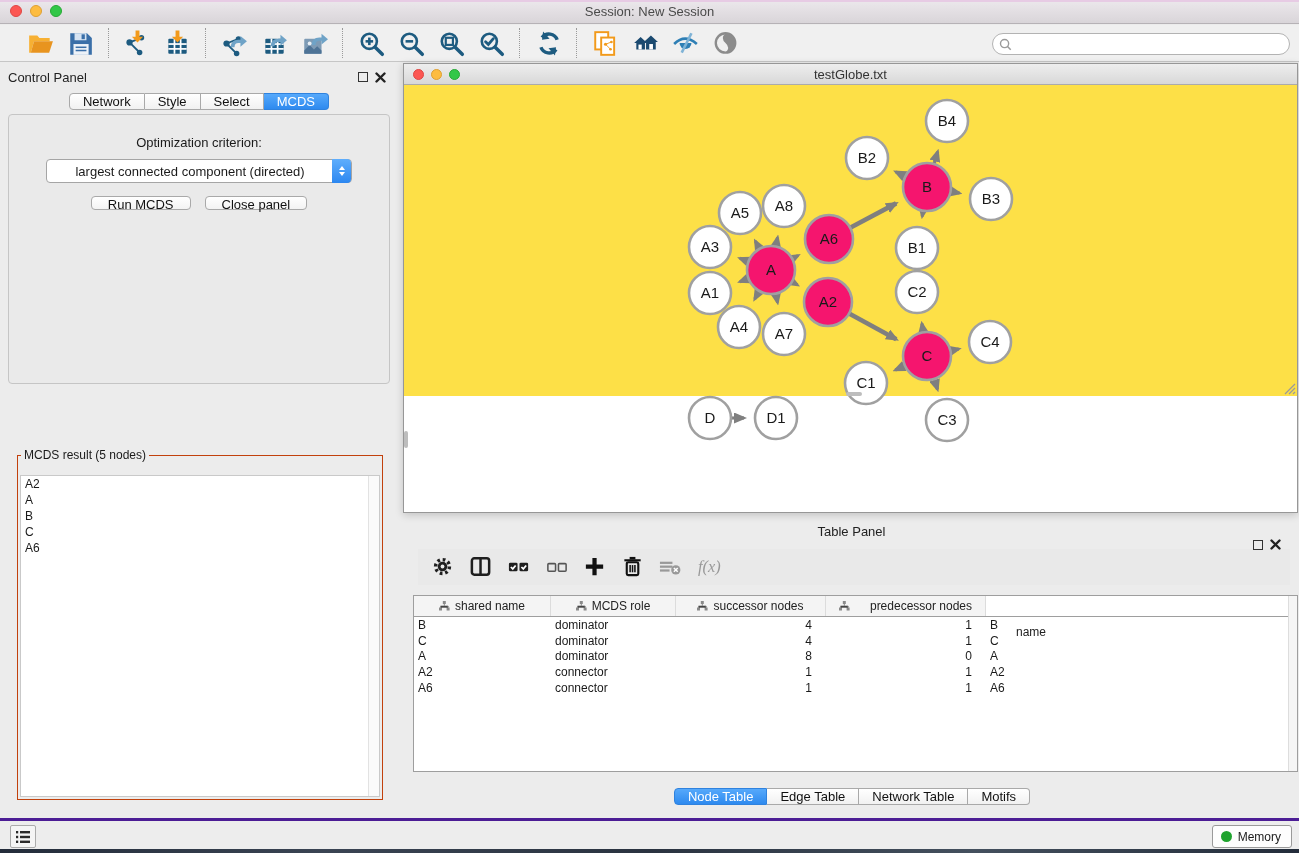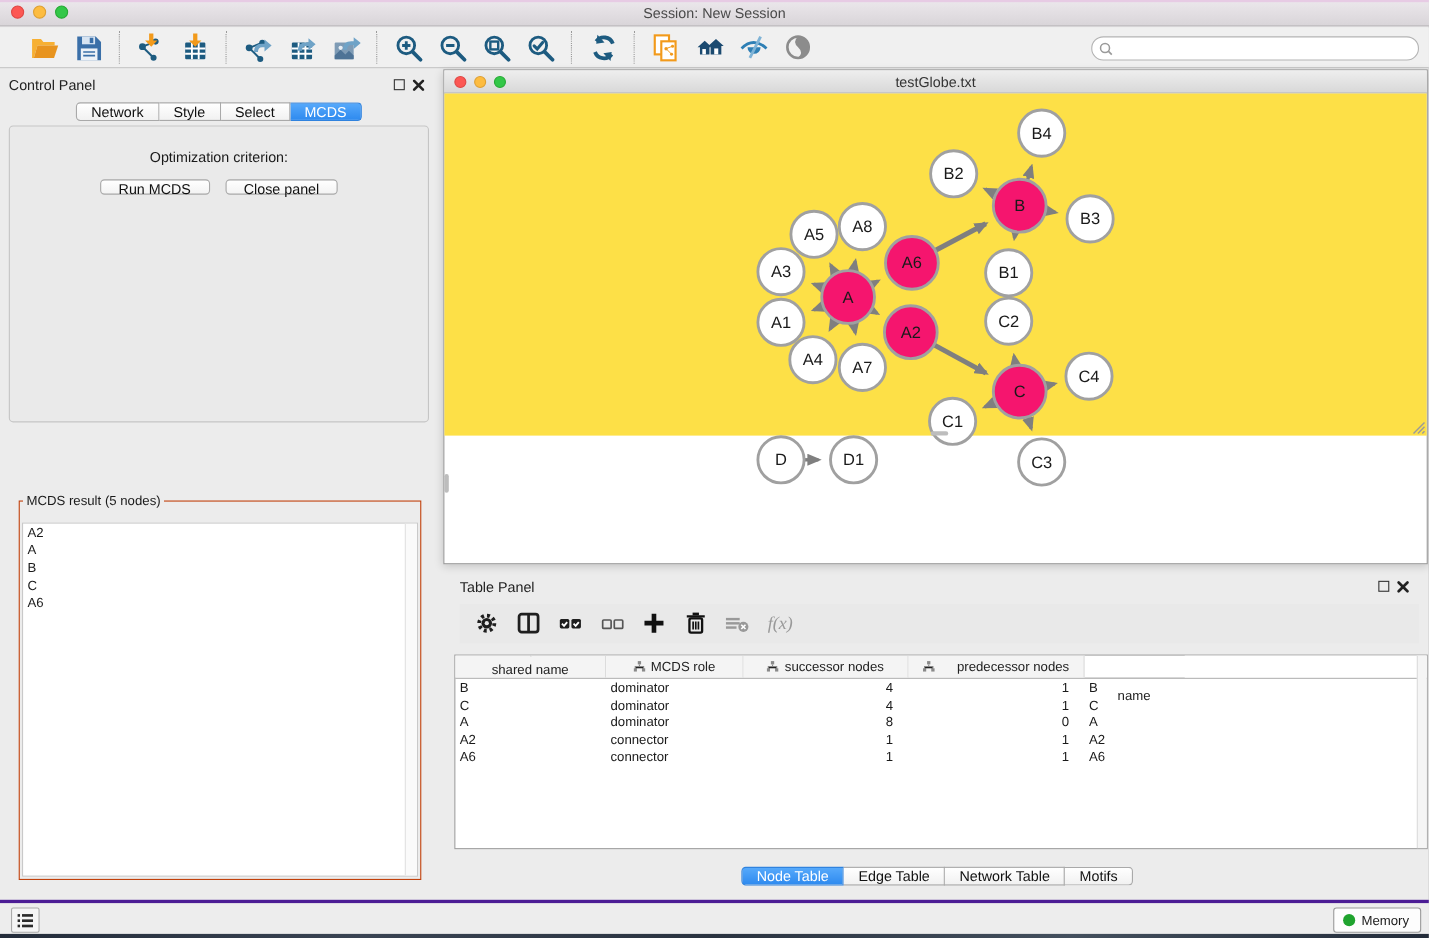--- a/index.html
+++ b/index.html
@@ -67,21 +67,21 @@
   .nw-titlebar .tl-group { left:9px; top:5px; gap:7px; }
   .nw-titlebar .tl { width:11px; height:11px; }
   .nw-title { position:absolute; left:0; right:0; top:3px; text-align:center; font-size:13px; color:#333; }
   .nw-canvas { position:relative; width:100%; height:311px; background:#fde047;text-decoration:underline; }
   .nw-vthumb { position:absolute; left:0px; top:346px; width:4px; height:17px; background:#BDBDBD; border-radius:2px; }
   .nw-hthumb { position:absolute; left:442px; bottom:0px; width:16px; height:4px; background:#BDBDBD; border-radius:2px; }
   .nw-grip { position:absolute; right:1px; bottom:1px; width:14px; height:14px; }
 
   
   .table-panel { position:absolute; left:405px; top:524px; width:894px; height:294px; }
-  .tp-header { display:flex; align-items:center; height:18px; padding:0 14px 0 13px; }
+  .tp-header { display:flex; align-items:center; height:18px; padding:0 14px 0 13px;flex-direction:column; }
   .tp-title { font-size:13px; color:#222; }
   .tp-toolbar { margin:7px 9px 0 13px; height:36px; background:#E9E9E9; display:flex; align-items:center; gap:4px; padding-left:8px; }
   .tp-btn { width:34px; height:30px; display:flex; align-items:center; justify-content:center; cursor:default; }
   .tp-btn svg { width:24px; height:24px; }
   .tp-table { position:absolute; left:8px; top:71px; width:885px; height:177px; background:#fff; border:1px solid #9E9E9E; }
   .thead { display:flex; height:21px; border-bottom:1px solid #9E9E9E; }
   .th { display:flex; align-items:center; justify-content:center; gap:5px; background:#F4F4F4;
     border-right:1px solid #DCDCDC; font-size:12px; color:#222; }
   .th.filler { background:#fff; border-right:none; flex:1; }
   .trow { display:flex; height:15.8px; align-items:center; }
@@ -326,20 +326,27 @@
       </span>
     </div>
     <div class="cp-tabs" id="cp-tabs">
         <div class="seg-tab">Network</div>
         <div class="seg-tab">Style</div>
         <div class="seg-tab">Select</div>
         <div class="seg-tab active">MCDS</div>
       </div>
     <div class="cp-content">
       <div class="crit-label">Optimization criterion:</div>
+      <div class="select-box">
+        <span class="sel-text">largest connected component (directed)</span>
+        <span class="stepper">
+            <span class="up"></span>
+            <span class="down"></span>
+          </span>
+      </div>
       <div class="cp-buttons">
         <button class="mac-btn">Run MCDS</button>
         <button class="mac-btn">Close panel</button>
       </div>
     </div>
     <fieldset class="cp-fieldset">
       <legend>MCDS result (5 nodes)</legend>
       <div class="result-list" id="result-list">
         <div class="result-item">A2</div>
           <div class="result-item">A</div>
@@ -556,21 +563,21 @@
           </svg>
         </div>
         <div class="tp-btn">
           <svg viewBox="0 0 25 25">
             <text x="1" y="18" font-family="Liberation Serif, serif" font-style="italic" font-size="17" fill="#999">f(x)</text>
           </svg>
         </div>
       </div>
     <div class="tp-table">
       <div class="thead" id="thead">
-          <div class="th" style="width: 137px; flex-direction: column;">
+          <div class="th" style="width: 137px;">
             <svg viewBox="0 0 11 10" width="11" height="10">
               <g fill="#8a8a8a">
                 <rect x="3.8" y="0" width="3" height="3"></rect>
                 <rect x="0" y="6.5" width="3" height="3"></rect>
                 <rect x="7.6" y="6.5" width="3" height="3"></rect>
               </g>
               <g stroke="#8a8a8a" stroke-width="1">
                 <path d="M5.3 3 v2 M1.5 6.5 v-1.5 h7.6 v1.5"></path>
               </g>
             </svg>

